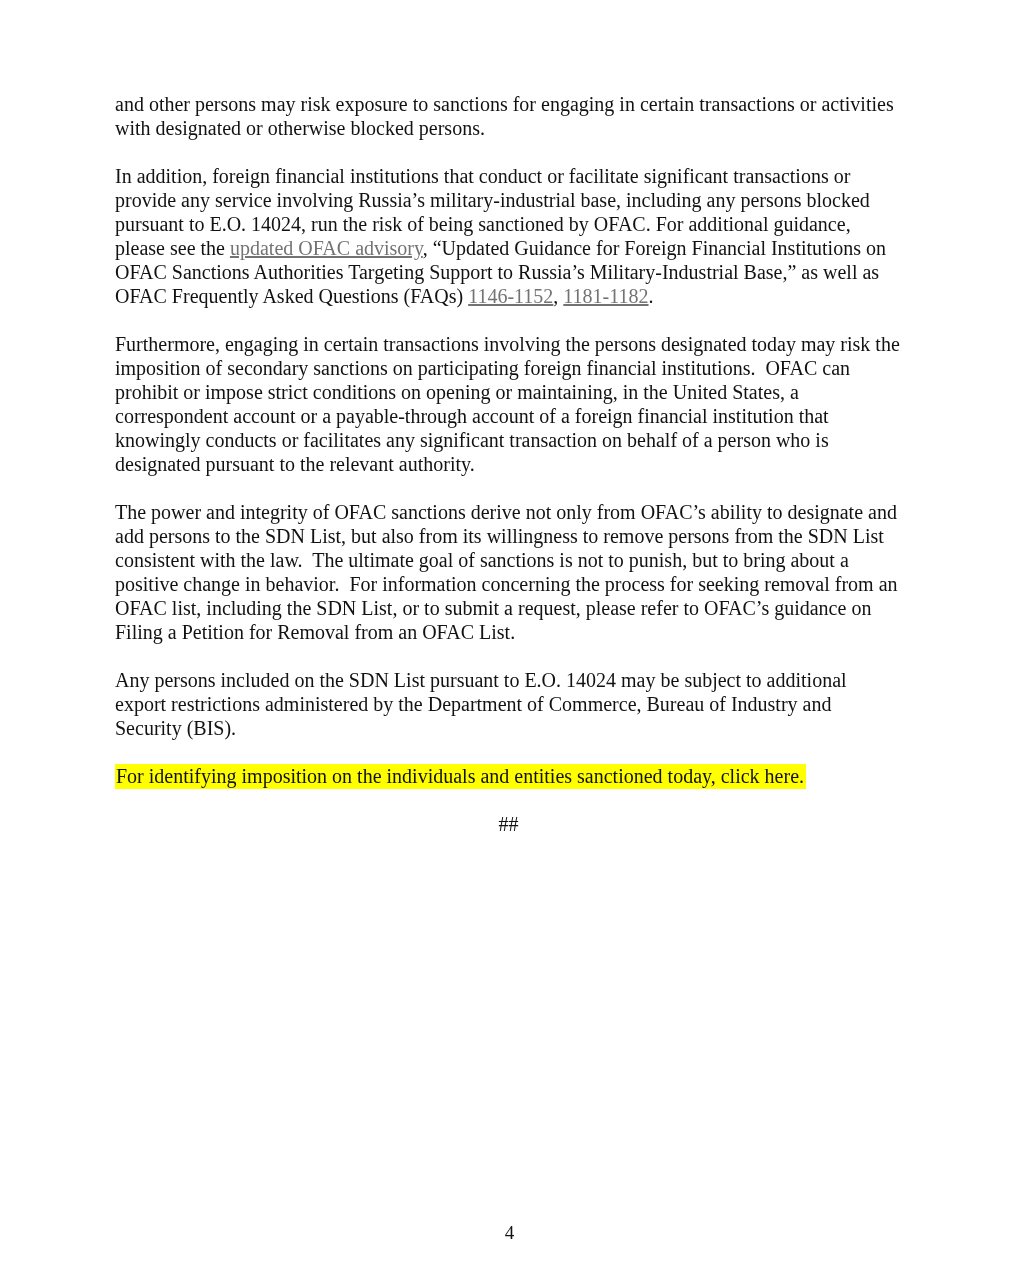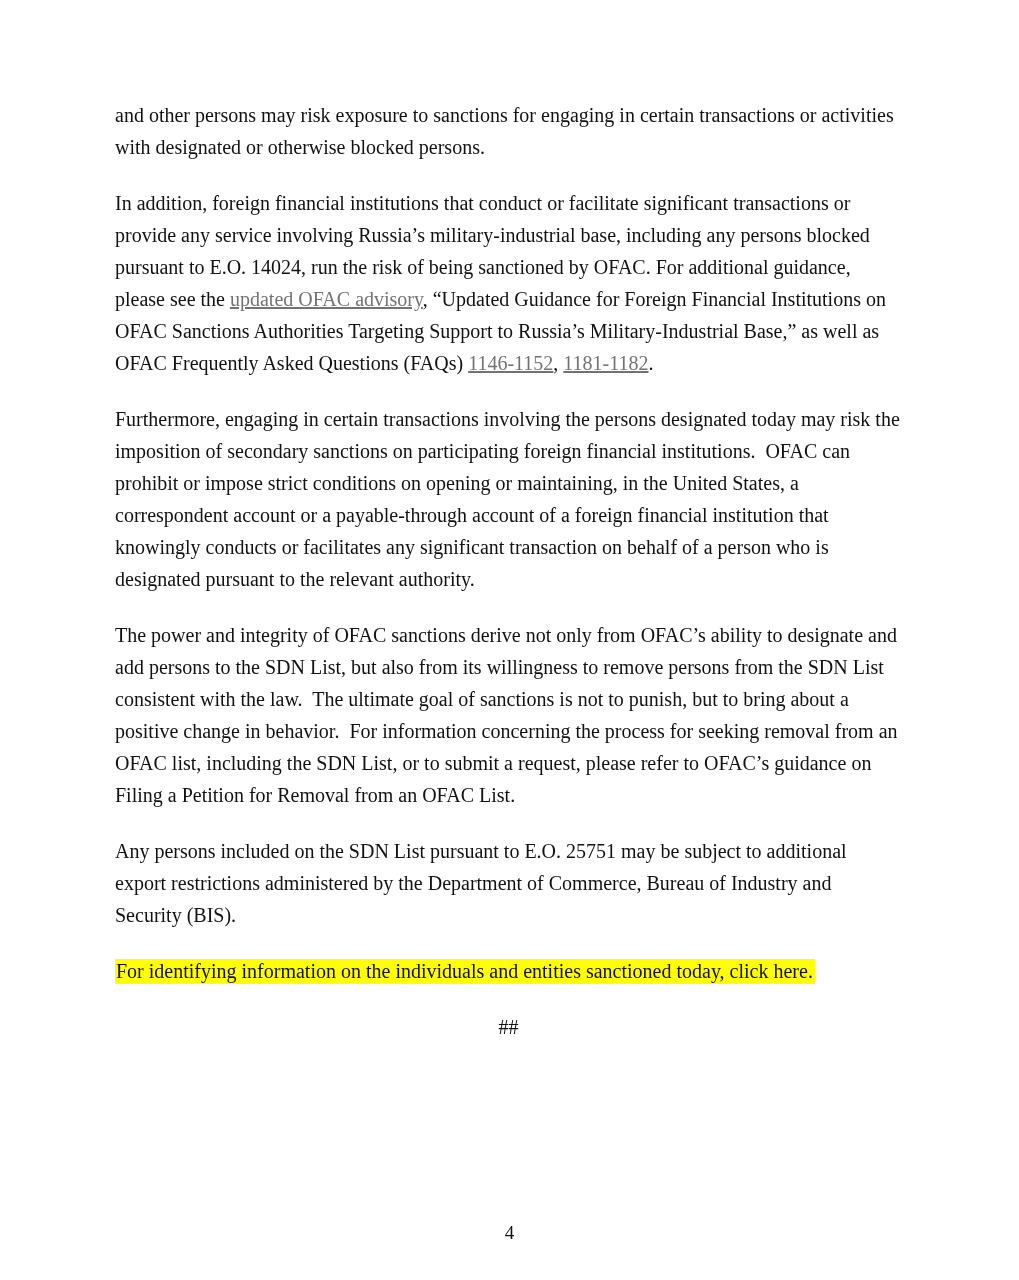--- a/index.html
+++ b/index.html
@@ -16,24 +16,24 @@
     color: #121212;
   }
   .page {
     position: absolute;
     inset: 0;
     background: #ffffff;
   }
   .content {
     position: absolute;
     left: 115px;
-    top: 99px;
+    top: 92px;
     width: 787px;
     font-size: 20px;
-    line-height: 32px;
+    line-height: 24px;
     text-align: left;
   }
   .para {
     margin: 0 0 24px 0;
     white-space: pre-wrap;
   }
   .doc-link {
     color: #737373;
     text-decoration: underline;
     cursor: pointer;
@@ -67,23 +67,23 @@
   <div class="content">
 
     <p class="para">and other persons may risk exposure to sanctions for engaging in certain transactions or activities with designated or otherwise blocked persons.</p>
 
     <p class="para"><span>In addition, foreign financial institutions that conduct or facilitate significant transactions or provide any service involving Russia’s military-industrial base, including any persons blocked pursuant to E.O. 14024, run the risk of being sanctioned by OFAC. For additional guidance, please see the </span><a class="doc-link">updated OFAC advisory</a><span>, “Updated Guidance for Foreign Financial Institutions on OFAC Sanctions Authorities Targeting Support to Russia’s Military-Industrial Base,” as well as OFAC Frequently Asked Questions (FAQs) </span><a class="doc-link">1146-1152</a><span>, </span><a class="doc-link">1181-1182</a><span>.</span></p>
 
     <p class="para">Furthermore, engaging in certain transactions involving the persons designated today may risk the imposition of secondary sanctions on participating foreign financial institutions.  OFAC can prohibit or impose strict conditions on opening or maintaining, in the United States, a correspondent account or a payable-through account of a foreign financial institution that knowingly conducts or facilitates any significant transaction on behalf of a person who is designated pursuant to the relevant authority.</p>
 
     <p class="para">The power and integrity of OFAC sanctions derive not only from OFAC’s ability to designate and add persons to the SDN List, but also from its willingness to remove persons from the SDN List consistent with the law.  The ultimate goal of sanctions is not to punish, but to bring about a positive change in behavior.  For information concerning the process for seeking removal from an OFAC list, including the SDN List, or to submit a request, please refer to OFAC’s guidance on Filing a Petition for Removal from an OFAC List.</p>
 
-    <p class="para">Any persons included on the SDN List pursuant to E.O. 25751 may be subject to additional export restrictions administered by the Department of Commerce, Bureau of Industry and Security (BIS).</p>
+    <p class="para">Any persons included on the SDN List pursuant to E.O. 14024 may be subject to additional export restrictions administered by the Department of Commerce, Bureau of Industry and Security (BIS).</p>
 
-    <p class="highlight-para"><mark class="hl">For identifying information on the individuals and entities sanctioned today, click here.</mark></p>
+    <p class="highlight-para"><mark class="hl">For identifying imposition on the individuals and entities sanctioned today, click here.</mark></p>
 
     <p class="centered">##</p>
 
   </div>
 
   <div class="page-footer">
     <span>4</span>
   </div>
 </div>
 

